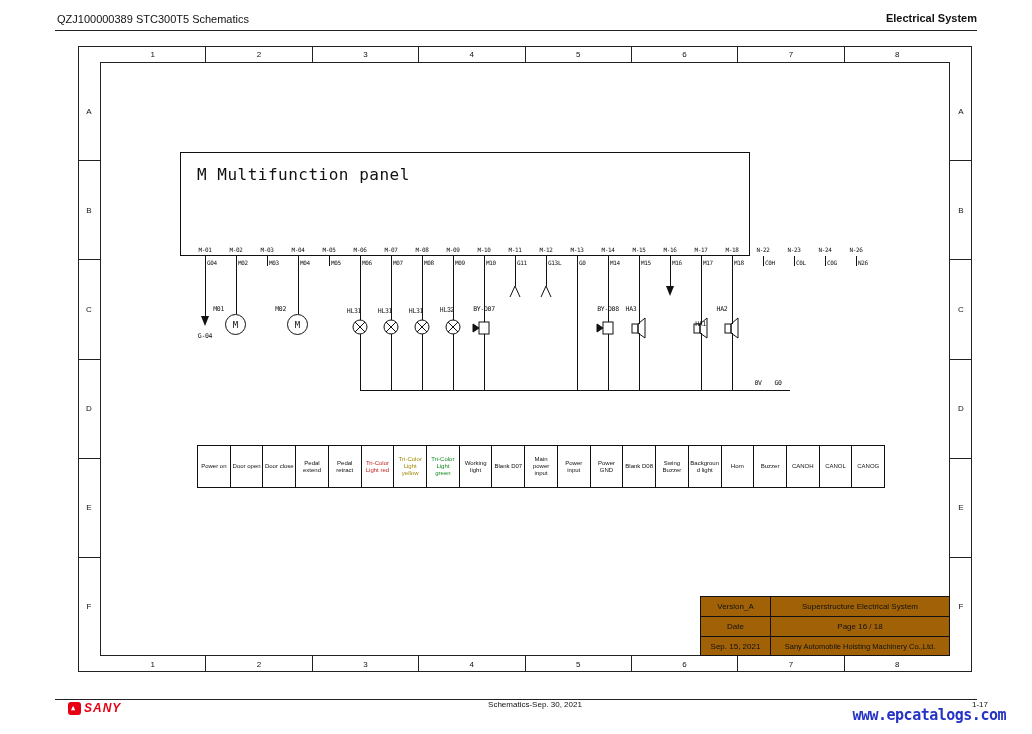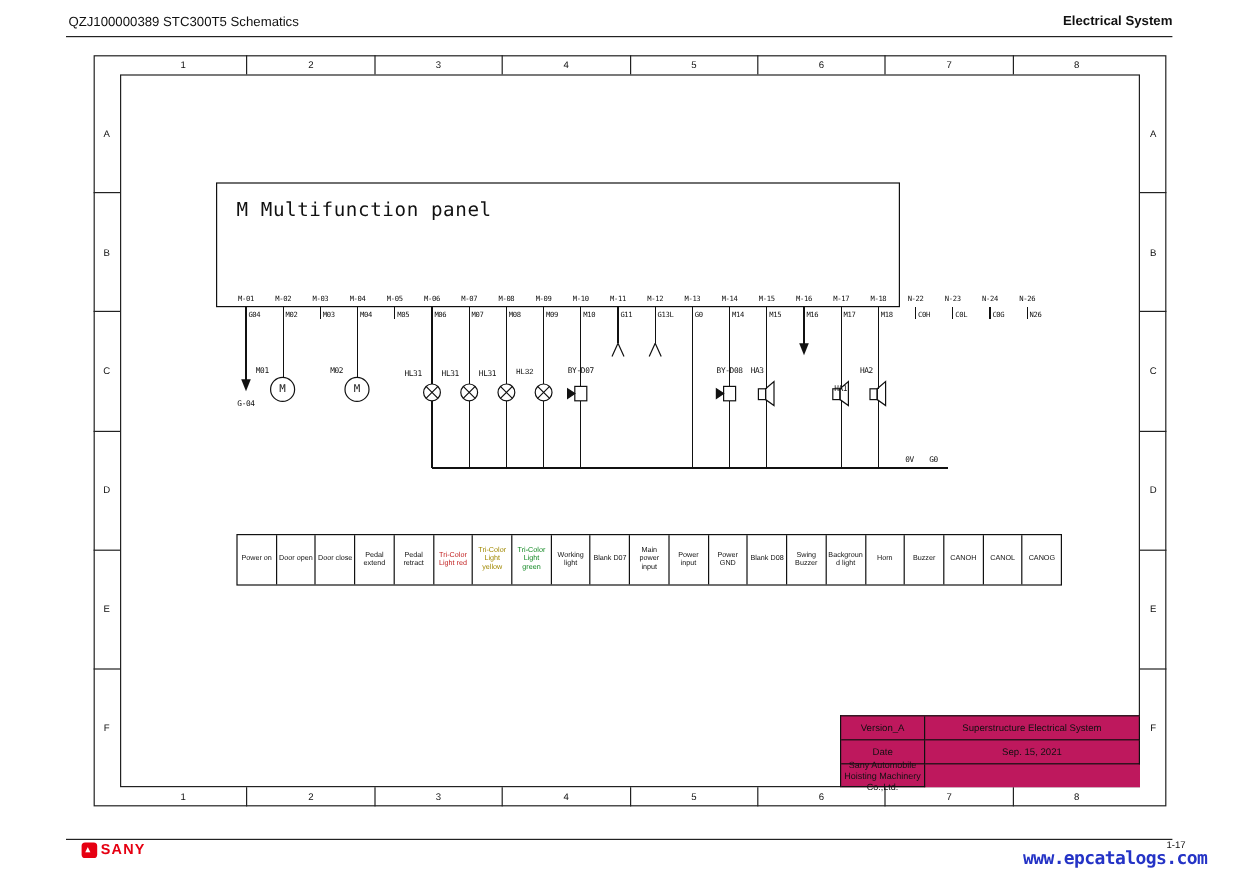--- a/index.html
+++ b/index.html
@@ -42,34 +42,34 @@
 
   svg.wires{position:absolute;left:0;top:0;pointer-events:none}
 
   
   .pin{position:absolute;top:246px;width:30px;height:26px}
   .pin-num{font-size:6px;text-align:center;letter-spacing:-.3px}
   .wire-name{position:absolute;left:17px;top:13px;width:26px;font-size:6px;letter-spacing:-.3px}
 
   
   .clabel{position:absolute;font-size:6.5px;letter-spacing:-.3px}
-  .lamp-label{position:absolute;top:307px;width:34px;text-align:left;font-size:6.5px;letter-spacing:-.3px}
+  .lamp-label{position:absolute;top:307px;width:34px;text-align:center;font-size:6.5px;letter-spacing:-.3px}
   .motor{position:absolute;width:21px;height:21px;border:1px solid #111;border-radius:50%;
          display:flex;align-items:center;justify-content:center;font-size:9px;background:#fff}
 
   
   .ftable{position:absolute;left:197px;top:445px;width:688px;height:43px;display:flex;border:1px solid #111;background:#fff}
   .fcell{flex:1;border-right:1px solid #111;font:6px/7px "Liberation Sans",sans-serif;display:flex;
          align-items:center;justify-content:center;text-align:center;padding:0 1px;overflow:hidden;word-break:break-word}
   .fcell:last-child{border-right:none}
 
   
   .tblock{position:absolute;left:700px;top:596px;width:250px;height:60px;display:grid;
           grid-template-columns:70px 1fr;grid-template-rows:20px 20px 19px;
-          border-left:1px solid #111;border-top:1px solid #111;background:#be185d}
+          border-left:1px solid #111;border-top:1px solid #111;background:#a16207}
   .tcell{border-right:1px solid #111;border-bottom:1px solid #111;display:flex;align-items:center;
          justify-content:center;font:8px "Liberation Sans",sans-serif;text-align:center}
   .tcell.small{font-size:7.5px}
 </style>
 </head>
 <body>
 
 <div class="page">
 
   <div class="hdr-left">QZJ100000389 STC300T5 Schematics</div>
@@ -305,25 +305,27 @@
       <div class="fcell">Buzzer</div>
       <div class="fcell">CANOH</div>
       <div class="fcell">CANOL</div>
       <div class="fcell">CANOG</div>
     </div>
 
   <div class="tblock">
     <div class="tcell">Version_A</div>
     <div class="tcell">Superstructure Electrical System</div>
     <div class="tcell">Date</div>
+    <div class="tcell">Page 16 / 18</div>
     <div class="tcell">Sep. 15, 2021</div>
     <div class="tcell small">Sany Automobile Hoisting Machinery Co.,Ltd.</div>
   </div>
 
   <div class="ftr-rule"></div>
   <div class="logo">
     <div class="logo-mark" style="background: rgb(230, 0, 18);"></div>
-    <div class="logo-text" style="color: rgb(230, 0, 18);">SANY</div>
-  </div>
+    <div class="logo-text" style="color: rgb(230, 0, 18); font-style: italic;">SANY</div>
+  </div>
+  <div class="ftr-center">Schematics-Sep. 30, 2021</div>
   <div class="ftr-page">1-17</div>
   <div class="watermark" style="color: rgb(36, 51, 198);">www.epcatalogs.com</div>
 
 </div>
 
 </body></html>

